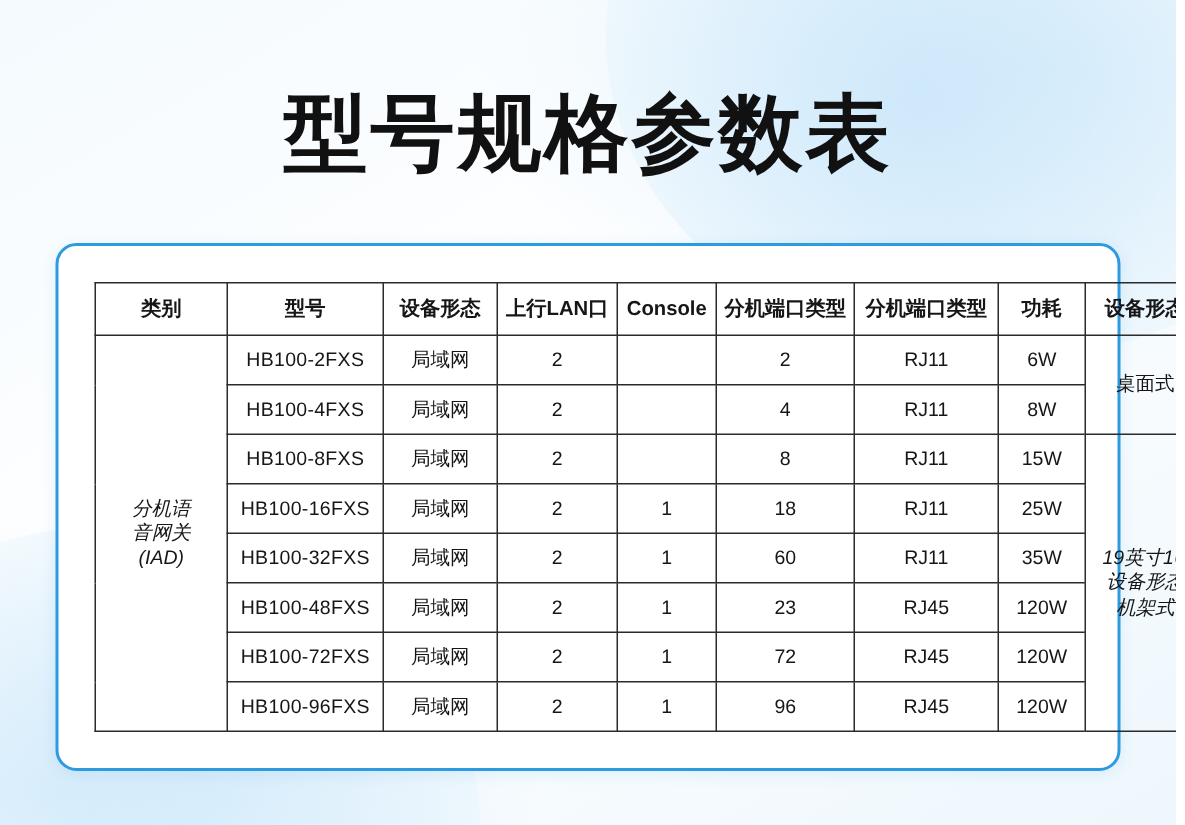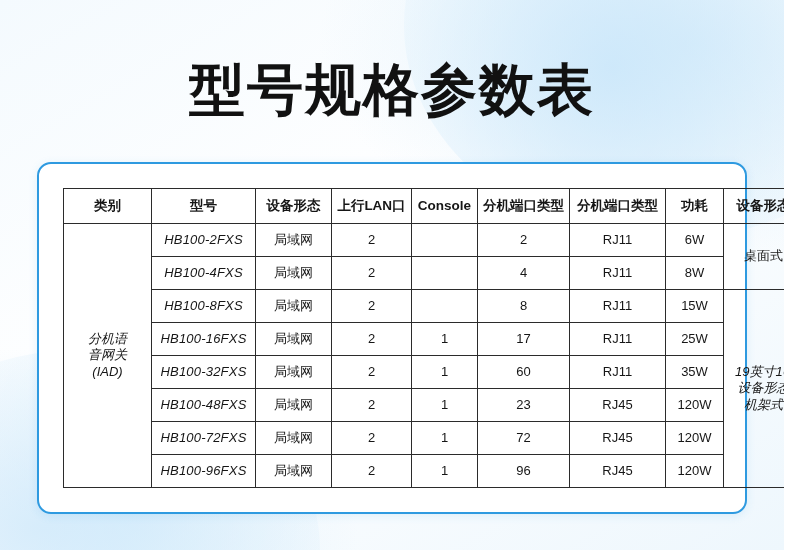--- a/index.html
+++ b/index.html
@@ -90,21 +90,20 @@
     line-height: 1.25;
   }
   table.spec thead th {
     font-weight: bold;
     font-size: 13.5px;
     height: 34px;
   }
   td.model {
     font-family: "Liberation Sans", sans-serif;
     letter-spacing: 0.2px;
-    font-style: italic;
   }
   td.cat, td.form {
     font-weight: normal;
     line-height: 1.45;
   }
   .multiline {
     display: block;
     font-style: italic;
   }
 
@@ -189,21 +188,21 @@
             <span class="multiline">19英寸1U</span>
             <span class="multiline">设备形态</span>
             <span class="multiline">机架式</span>
           </td>
         </tr>
         <tr>
           <td class="model">HB100-16FXS</td>
           <td>局域网</td>
           <td>2</td>
           <td>1</td>
-          <td>17</td>
+          <td>18</td>
           <td>RJ11</td>
           <td>25W</td>
         </tr>
         <tr>
           <td class="model">HB100-32FXS</td>
           <td>局域网</td>
           <td>2</td>
           <td>1</td>
           <td>60</td>
           <td>RJ11</td>

